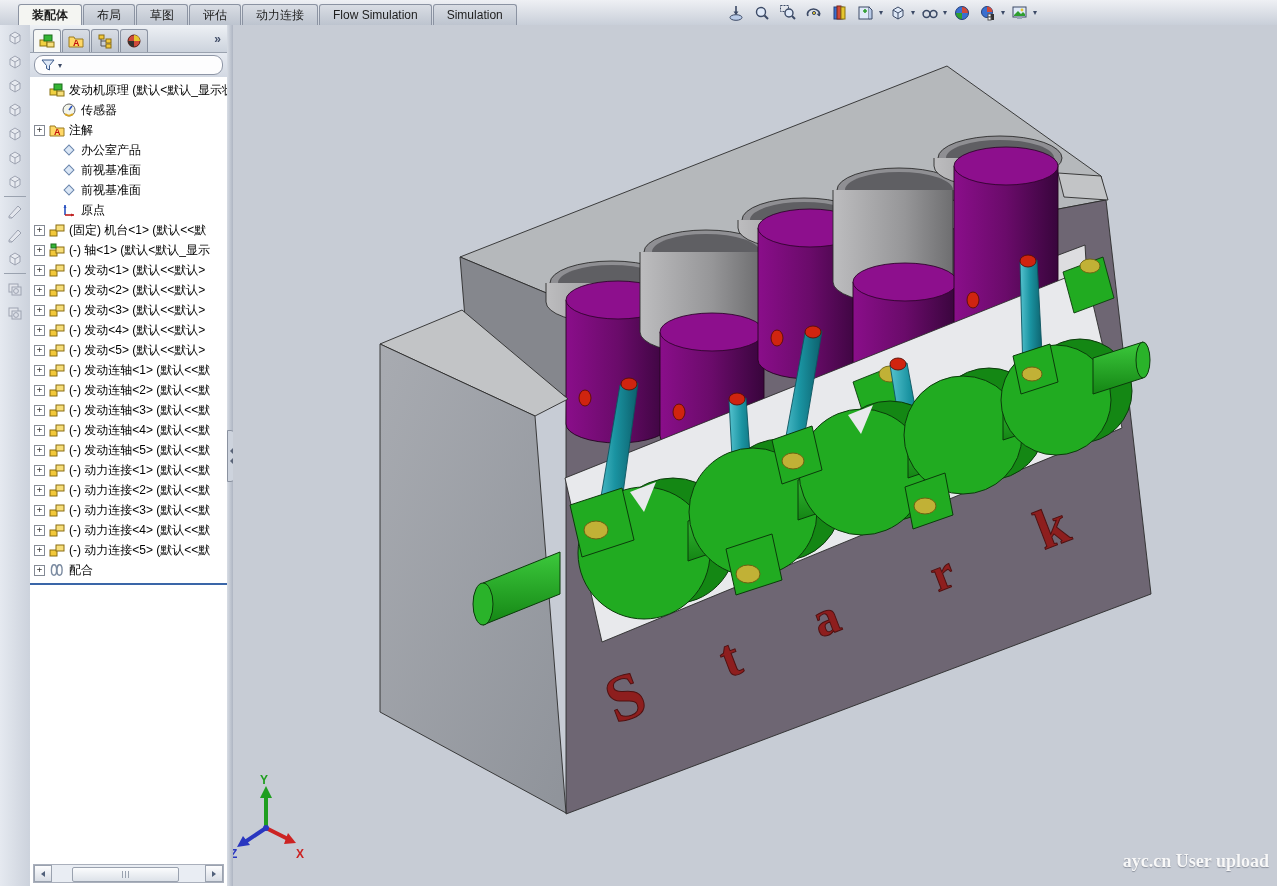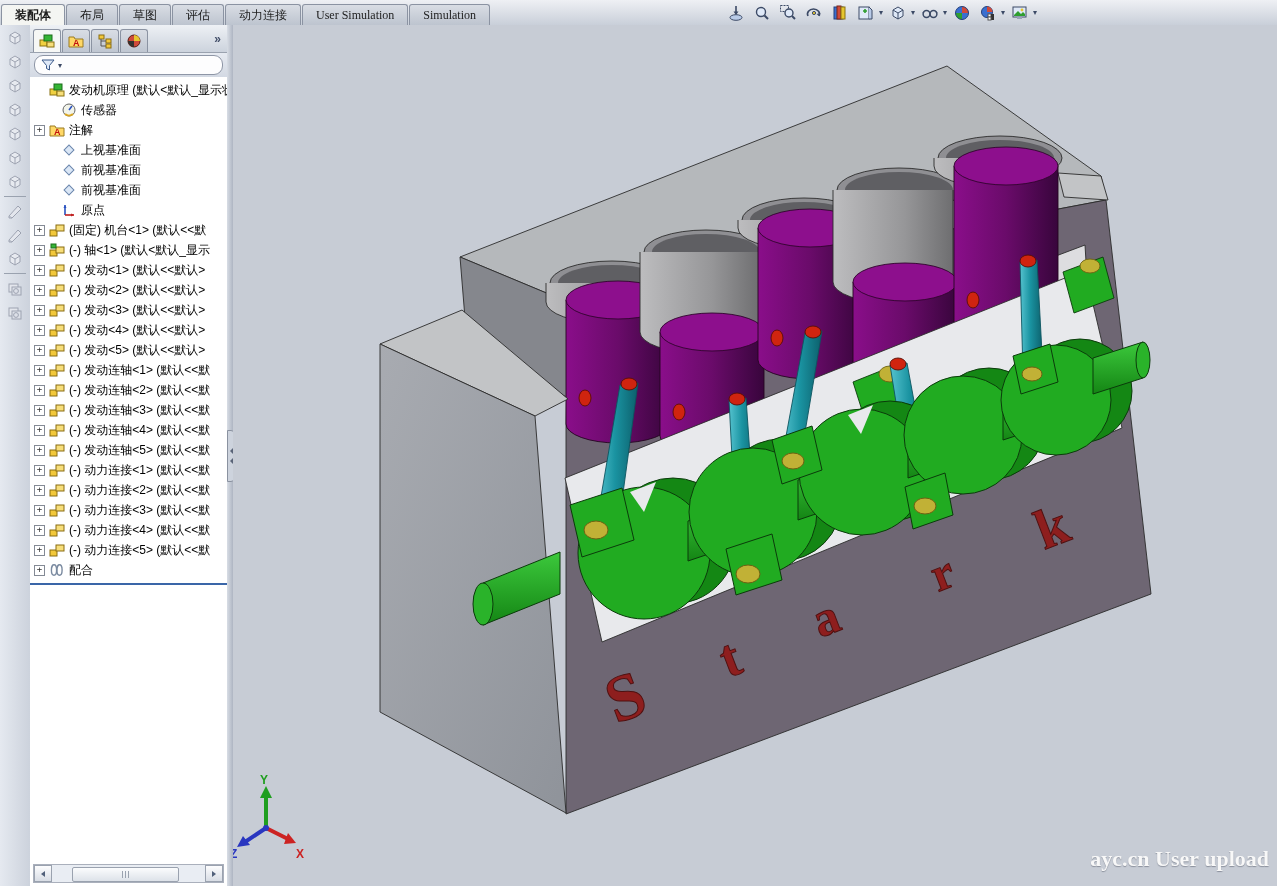--- a/index.html
+++ b/index.html
@@ -2,21 +2,21 @@
 <html><head>
 <meta charset="utf-8">
 <style>
   html,body{margin:0;padding:0}
   body{width:1277px;height:886px;position:relative;overflow:hidden;
        font-family:"Liberation Sans","DejaVu Sans",sans-serif;background:#c7ccd5;}
   
   #topbar{position:absolute;top:0;left:0;width:1277px;height:25px;
           background:linear-gradient(#eef0f4,#c9cfd9);border-bottom:1px solid #98a0ad;
           display:flex;align-items:flex-end;}
-  #cmdtabs{display:flex;margin-left:1px;font-family:Liberation Serif, serif;}
+  #cmdtabs{display:flex;margin-left:18px;}
   .ctab{height:20px;padding:0 13px;margin-right:1px;display:flex;align-items:center;
         font-size:12px;color:#1d1d1d;border:1px solid #8b93a2;border-bottom:none;
         border-radius:3px 3px 0 0;background:linear-gradient(#d9dde4,#bdc4cf);cursor:default;}
   .ctab.active{background:#f4f5f2;font-weight:bold;}
   #viewtools{position:absolute;right:240px;top:2px;display:flex;align-items:center;gap:4px;}
   .vtool{width:22px;height:21px;display:flex;align-items:center;justify-content:center;border-radius:2px;}
   .vtool svg{display:block}
   .dd{font-size:8px;color:#3c4a66;margin-left:-2px;}
   
   #leftstrip{position:absolute;top:25px;left:0;width:30px;height:861px;
@@ -59,21 +59,21 @@
   
   #splitter{position:absolute;top:25px;left:227px;width:6px;height:861px;
             background:linear-gradient(90deg,#d8dde5,#aeb5c2);border-right:1px solid #8a92a0;}
   #splithandle{position:absolute;top:405px;left:0;width:6px;height:50px;background:#cdd3dd;
                border:1px solid #8a92a0;border-radius:0 4px 4px 0;display:flex;flex-direction:column;
                align-items:center;justify-content:center;gap:4px;}
   #splithandle b{width:0;height:0;border-top:3px solid transparent;border-bottom:3px solid transparent;border-right:3px solid #5a6478;}
   
   #viewport{position:absolute;top:25px;left:233px;width:1044px;height:861px;background:#c7ccd5;}
   #watermark{position:absolute;right:8px;bottom:14px;font-family:"Liberation Serif","DejaVu Serif",serif;
-             font-weight:bold;font-size:22px;color:#f8f8f8;text-shadow:0 1px 1px rgba(90,95,110,.55);}
+             font-weight:bold;font-size:18px;color:#f8f8f8;text-shadow:0 1px 1px rgba(90,95,110,.55);}
   svg text.brand{font-family:"Liberation Serif","DejaVu Serif",serif;font-weight:bold;}
   svg text.axis{font-family:"Liberation Sans",sans-serif;font-weight:bold;font-size:12px;}
 </style>
 </head>
 <body>
 
 <svg width="0" height="0" style="position:absolute">
   <defs>
     <symbol id="sym-assembly" viewBox="0 0 16 16">
       <rect x="1" y="7" width="7" height="6" fill="#f0d040" stroke="#8a7312"></rect>
@@ -127,21 +127,21 @@
   </defs>
 </svg>
 
 <div id="topbar">
   <div id="cmdtabs">
     <span class="ctab active">装配体</span>
     <span class="ctab">布局</span>
     <span class="ctab">草图</span>
     <span class="ctab">评估</span>
     <span class="ctab">动力连接</span>
-    <span class="ctab">User Simulation</span>
+    <span class="ctab">Flow Simulation</span>
     <span class="ctab">Simulation</span>
   </div>
   <div id="viewtools">
     <span class="vtool">
       <svg width="18" height="18">
           <path d="M9 2 V10" stroke="#3c4a66" stroke-width="1.6"></path>
           <path d="M9 11 L6.5 7.5 L11.5 7.5 Z" fill="#3c4a66"></path>
           <ellipse cx="9" cy="13.5" rx="6" ry="2.8" fill="#b9cbe8" stroke="#3c4a66"></ellipse>
         </svg>
       </span>
@@ -352,21 +352,21 @@
           <use href="#sym-annotation"></use>
         </svg>
       <span class="tlabel">注解</span>
     </div>
     <div class="trow">
         <span class="ind"></span>
       <span class="exp none"></span>
       <svg class="ticon">
           <use href="#sym-plane"></use>
         </svg>
-      <span class="tlabel">上视基准面</span>
+      <span class="tlabel">办公室产品</span>
     </div>
     <div class="trow">
         <span class="ind"></span>
       <span class="exp none"></span>
       <svg class="ticon">
           <use href="#sym-plane"></use>
         </svg>
       <span class="tlabel">前视基准面</span>
     </div>
     <div class="trow">

